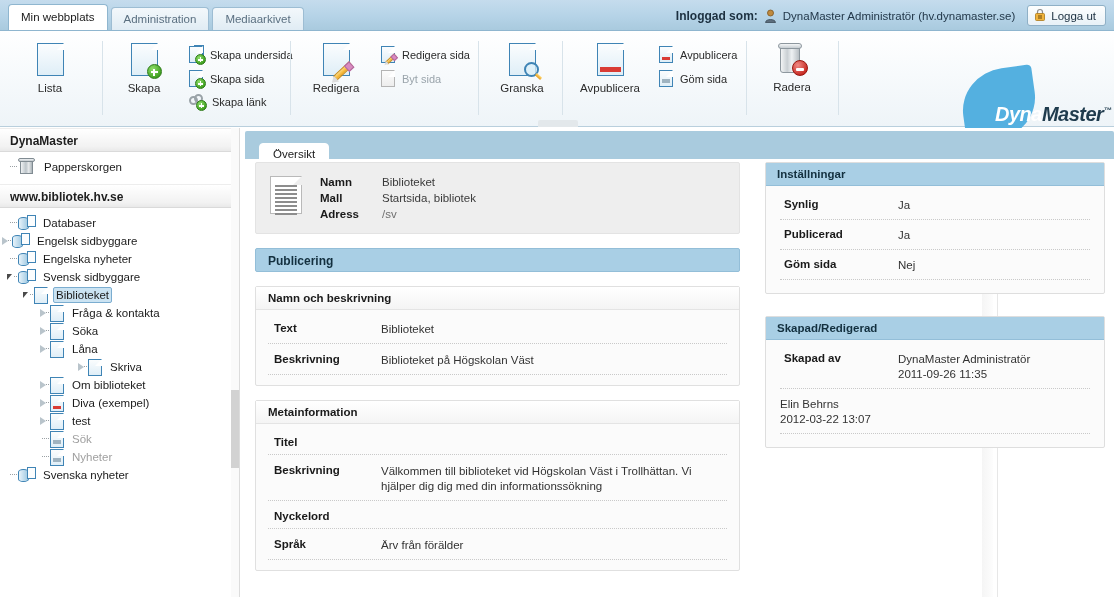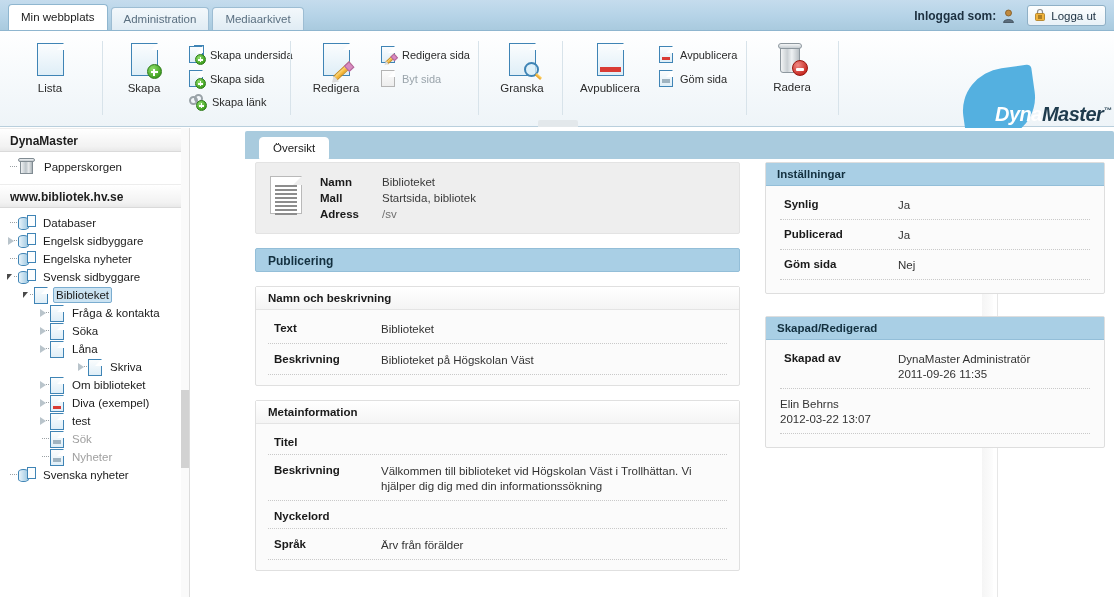--- a/index.html
+++ b/index.html
@@ -139,21 +139,21 @@
     background: #54b0e0; border-radius: 60% 6% 60% 6%; transform: rotate(-8deg); }
   #logotext { position: absolute; left: 33px; top: 36px; font-size: 20px; font-weight: bold;
     font-style: italic; letter-spacing: -0.5px; white-space: nowrap; }
   #logotext .w1 { color: #ffffff; }
   #logotext .w2 { color: #1f3b4d; }
   #logotm { font-size: 8px; vertical-align: super; color:#1f3b4d; }
   #logover { position: absolute; right: 6px; top: 60px; font-size: 12px; color: #3a4a55; }
 
   
   #sidebar {
-    position: absolute; left: 0; top: 128px; width: 190px; height: 469px;
+    position: absolute; left: 0; top: 128px; width: 240px; height: 469px;
     background: #ffffff; border-right: 1px solid #dcdcdc; overflow: hidden;
   }
   .sb-header {
     height: 24px; line-height: 24px; padding-left: 10px;
     font-weight: bold; font-size: 12px; color: #1d1d1d;
     background: linear-gradient(to bottom,#ffffff 0%,#f2f2f2 80%,#e9e9e9 100%);
     border-bottom: 1px solid #dadada; border-top: 1px solid #ededed;
   }
   .tree-row { height: 18px; display: flex; align-items: center; cursor: pointer; font-size: 11.5px; color: #1b1b1b; }
   .tree-row.dim { color: #a0a0a0; }
@@ -178,21 +178,21 @@
   }
 
   #sb-scroll { position: absolute; right: 0; top: 0; width: 8px; height: 469px; background: #fafafa; }
   #sb-thumb { position: absolute; right: 0; top: 262px; width: 8px; height: 78px; background: #d2d2d2; }
 
   
   #main { position: absolute; left: 241px; top: 128px; width: 873px; height: 469px; background: #ffffff; }
 
   #viewtabs { position: absolute; left: 4px; top: 3px; width: 869px; height: 28px;
     background: #a9cbde; border-radius: 2px 2px 0 0; }
-  .vtab { position: absolute; left: 14px; top: 6px; height: 22px; line-height: 21px;
+  .vtab { position: absolute; left: 14px; top: 12px; height: 22px; line-height: 21px;
     padding: 0 13px; background: #ffffff; border: 1px solid #ffffff;
     border-radius: 4px 4px 0 0; font-size: 11.5px; color: #1a1a1a; cursor: pointer; }
 
   #content { position: absolute; left: 4px; top: 31px; width: 869px; height: 438px;
     background: #ffffff; overflow: hidden; }
 
   
   #centercol { position: absolute; left: 10px; top: 3px; width: 485px; }
 
   .infobox {
@@ -265,20 +265,21 @@
       <div class="wtab">Mediaarkivet</div>
     </div>
   <div id="loginarea">
     <span id="loginlabel">Inloggad som:</span>
     <span id="usericon">
       <svg width="13" height="14" viewBox="0 0 13 14">
         <circle cx="6.5" cy="4" r="3" fill="#c08a3e" stroke="#7d5520" stroke-width="0.8"></circle>
         <path d="M1.5 13.5 C1.5 9.5 11.5 9.5 11.5 13.5 Z" fill="#5d6e7d" stroke="#3c4b57" stroke-width="0.8"></path>
       </svg>
     </span>
+    <span id="username">DynaMaster Administratör (hv.dynamaster.se)</span>
     <div id="logoutbtn">
       <span>
         <svg width="12" height="13" viewBox="0 0 12 13">
           <path d="M3.5 6 V4 a2.5 2.5 0 0 1 5 0 V6" fill="none" stroke="#8d8d8d" stroke-width="1.2"></path>
           <rect x="1.5" y="5.5" width="9" height="7" rx="1" fill="#f0b33c" stroke="#a9791a" stroke-width="0.8"></rect>
           <rect x="4" y="7.5" width="4" height="1" fill="#6b4c0d"></rect>
           <rect x="4" y="9.5" width="4" height="1" fill="#6b4c0d"></rect>
         </svg>
       </span>
       <span>Logga ut</span>
@@ -420,21 +421,21 @@
       <div class="tree-row" style="padding-left: 6px;">
         <span class="tw">
           <i class="dots"></i>
         </span>
         <span class="dbicon">
           <i class="cyl"></i>
           <i class="pgm"></i>
         </span>
         <span class="tlabel">Databaser</span>
       </div>
-      <div class="tree-row" style="padding-left: 6px;">
+      <div class="tree-row" style="">
         <span class="tw">
           <i class="arrow-hollow"></i>
           <i class="dots" style="left:8px;width:5px;"></i>
         </span>
         <span class="dbicon">
           <i class="cyl"></i>
           <i class="pgm"></i>
         </span>
         <span class="tlabel">Engelsk sidbyggare</span>
       </div>

